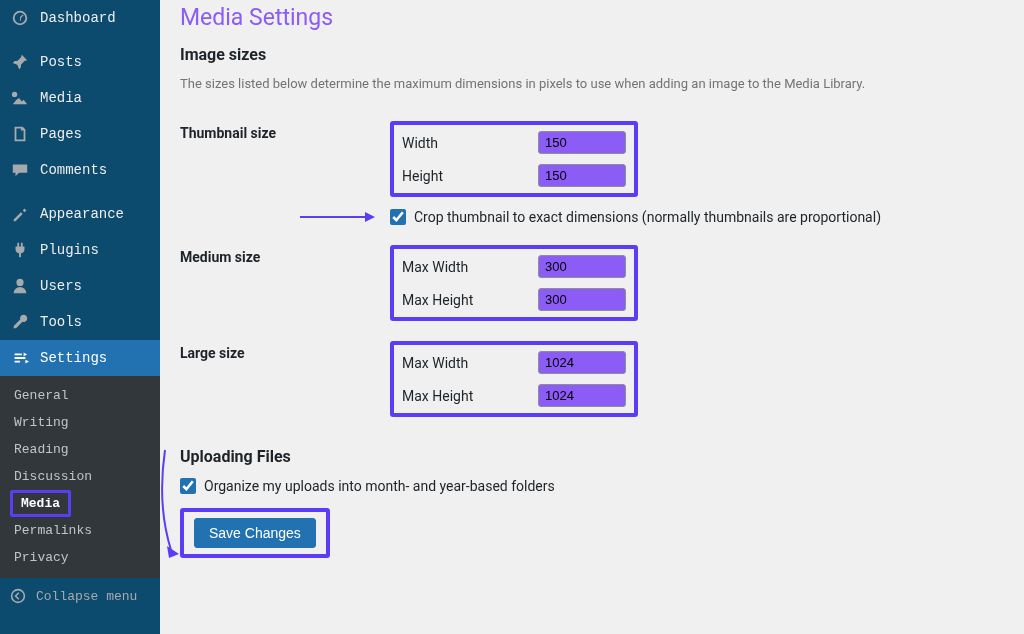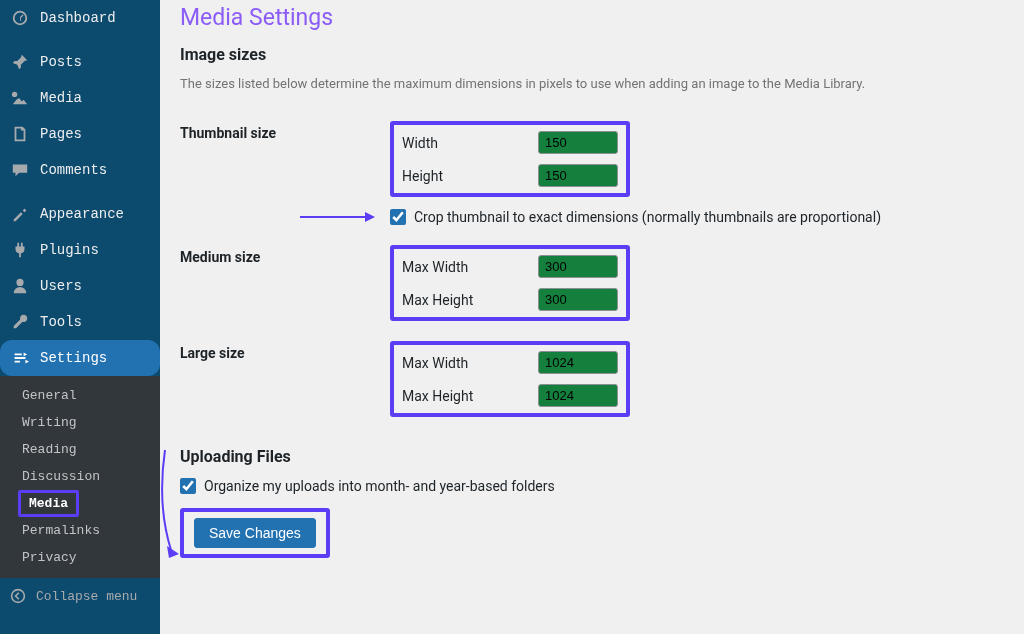--- a/index.html
+++ b/index.html
@@ -6,41 +6,41 @@
 body { font-family: -apple-system, BlinkMacSystemFont, "Segoe UI", Roboto, sans-serif; font-size:13px; background:#f0f0f1; color:#1d2327; width:1024px; height:634px; overflow:hidden; }
 .wrap { display:flex; height:634px; }
 
 
 .sidebar { width:160px; background:#0c4a6e; color:#fff; font-size:14px; display:flex; flex-direction:column;font-family:Liberation Mono, monospace; }
 .sidebar .menu { list-style:none; }
 .sidebar .menu li { display:flex; align-items:center; padding:8px 10px; gap:10px; cursor:pointer; color:#eee; }
 .sidebar .menu li .ico { width:20px; height:20px; display:flex; align-items:center; justify-content:center; flex:0 0 20px; }
 .sidebar .menu li svg { fill:#a7aaad; width:18px; height:18px; }
 .sidebar .menu li.sep { height:8px; padding:0; }
-.sidebar .menu li.active { background:#2271b1; color:#fff; position:relative; font-weight:400;border-radius:12px; }
+.sidebar .menu li.active { background:#2271b1; color:#fff; position:relative; font-weight:400; }
 .sidebar .menu li.active svg { fill:#fff; }
 .sidebar .menu li.active::after { content:""; position:absolute; right:-8px; top:50%; margin-top:-8px; border:8px solid transparent; border-right-color:#f0f0f1; }
-.submenu { background:#32373c; list-style:none; padding:6px 8px; }
+.submenu { background:#32373c; list-style:none; padding:6px 0; }
 .submenu li { padding:6px 14px; font-size:13px; color:#c3c4c7; cursor:pointer; }
 .submenu li.current { color:#fff; font-weight:600; }
 .submenu li.highlight-box { border:3px solid #5b3df5; border-radius:2px; display:inline-block; margin-left:10px; padding:3px 8px; }
 .collapse { padding:10px 10px; color:#a7aaad; display:flex; align-items:center; gap:10px; font-size:13px; cursor:pointer; border-top:1px solid #32373c; }
 .collapse svg { fill:#a7aaad; width:16px; height:16px; }
 
 
 .main { flex:1; padding:4px 20px 20px 20px; overflow:auto; position:relative; }
 h1 { font-size:23px; font-weight:400; margin: 0 0 14px 0; color:#8b5cf6; }
 h2 { font-size:16px; font-weight:700; margin: 8px 0 12px 0; }
 p.desc { color:#737373; font-size:13px; margin-bottom:20px; }
 .form-table { width:100%; border-collapse:collapse; }
 .form-table th { text-align:left; width:200px; padding:14px 10px 14px 0; vertical-align:top; font-weight:700; font-size:14px; }
 .form-table td { padding:10px 10px; vertical-align:middle; }
 .field-row { display:flex; align-items:center; gap:16px; margin-bottom:10px; }
 .field-row label { width:120px; font-size:14px; color:#1d2327; }
-input[type=number] { width:80px; padding:3px 6px; border:1px solid #8c8f94; border-radius:3px; font-size:13px; background:#15803d; }
+input[type=number] { width:88px; padding:3px 6px; border:1px solid #8c8f94; border-radius:3px; font-size:13px; background:#8b5cf6; }
 input[type=checkbox] { width:16px; height:16px; accent-color:#2271b1; }
 .check-row { display:flex; align-items:flex-end; gap:8px; font-size:14px; color:#1d2327; }
 .save-btn { background:#2271b1; color:#fff; border:1px solid #2271b1; padding:6px 14px; font-size:14px; border-radius:3px; cursor:pointer; }
 .hl-group { border:4px solid #5b3df5; border-radius:3px; padding:6px 8px; display:inline-block; }
 
 .save-hl { border:4px solid #5b3df5; border-radius:3px; padding:6px 10px; display:inline-block; margin-top:14px; }
 
 
 .arrow { position:absolute; pointer-events:none; }
 .arrow svg { overflow:visible; }

